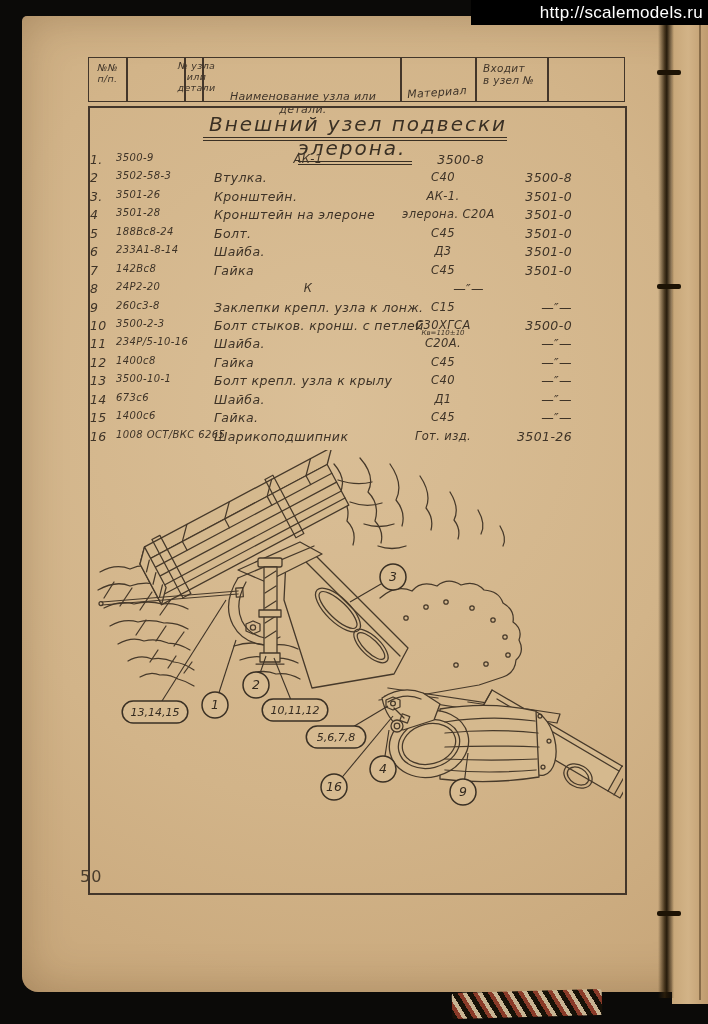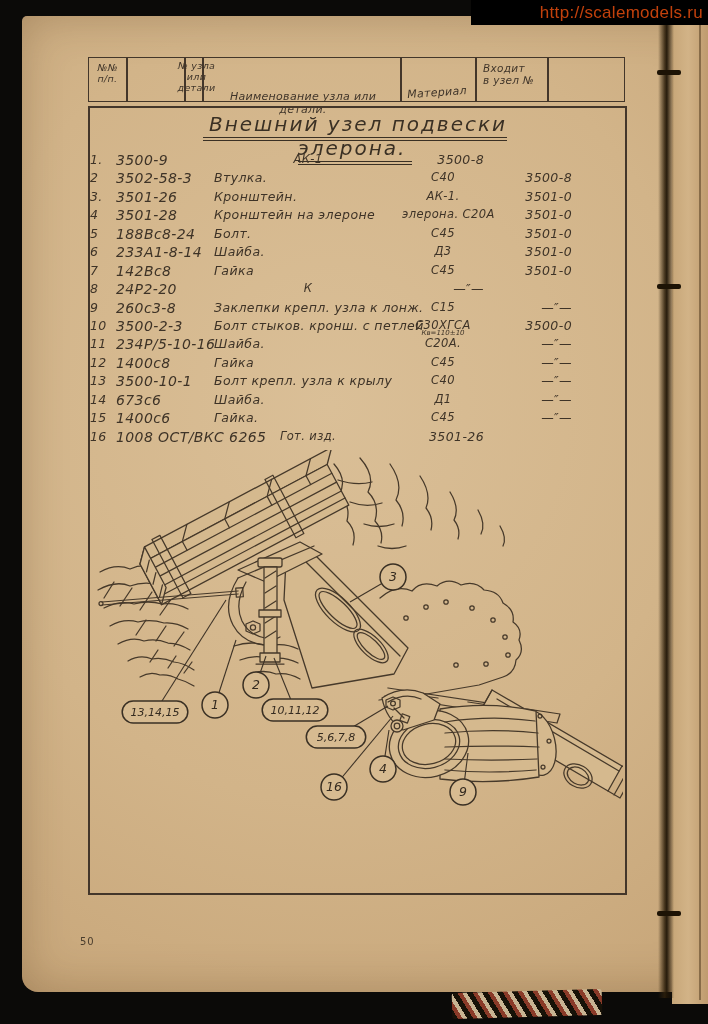--- a/index.html
+++ b/index.html
@@ -11,21 +11,21 @@
     border-radius:5px 0 0 16px;box-shadow:inset 0 0 46px rgba(80,50,20,.28);}
   .sliver{position:absolute;left:672px;top:18px;width:36px;height:986px;
     background:linear-gradient(90deg,#c7a678,#d2b387 45%,#bf9b6e);}
   .edge-line{position:absolute;left:699px;top:20px;width:2px;height:980px;background:rgba(60,40,15,.45);}
   .crease{position:absolute;left:658px;top:20px;width:16px;height:978px;
     background:linear-gradient(90deg,rgba(0,0,0,0) 0%,rgba(46,32,12,.85) 42%,rgba(30,20,6,.95) 55%,rgba(0,0,0,0) 100%);}
   .stitch{position:absolute;left:657px;width:24px;height:5px;background:#1d1305;border-radius:2px;}
   .fabric{position:absolute;left:452px;top:991px;width:150px;height:26px;transform:rotate(-1.5deg);
     background:repeating-linear-gradient(60deg,#171208 0 5px,#8a3a28 5px 9px,#c8b492 9px 13px);border-radius:3px;}
   
-  .urlbar{position:absolute;right:0;top:0;height:25px;min-width:232px;background:#000;color:#c2410c;
+  .urlbar{position:absolute;right:0;top:0;height:25px;min-width:232px;background:#000;color:#ffffff;
     font:17px/25px "Liberation Sans",sans-serif;text-align:right;padding-right:5px;letter-spacing:.3px;}
   
   .hbox{position:absolute;left:88px;top:57px;width:535px;height:43px;border:1.8px solid #43362a;}
   .vd{position:absolute;top:0;bottom:0;width:1.6px;background:#43362a;}
   .hlabel{position:absolute;font-style:italic;white-space:pre-line;line-height:1.15;
     text-align:center;letter-spacing:.3px;color:#40352a;}
   .h1{left:1px;top:5px;width:35px;font-size:9.5px;}
   .h2{left:39px;top:3px;width:55px;font-size:9.5px;padding-left:41px;}
   .h3{left:120px;top:5px;width:188px;font-size:11px;margin-top:28px;}
   .h4{left:312px;bottom:1px;width:72px;font-size:11px;transform:rotate(-4deg);}
@@ -33,32 +33,32 @@
   
   .frame{position:absolute;left:88px;top:106px;width:535px;height:785px;border:2px solid #43362a;}
   .title{position:absolute;left:150px;top:112px;width:410px;text-align:center;}
   .title span{font-style:italic;font-size:20px;letter-spacing:2px;color:#39302 3;
     color:#3a3024;border-bottom:4px double #3a3024;padding:0 6px 1px;}
   
   .rows{position:absolute;left:90px;top:152px;width:500px;}
   .row{display:grid;grid-template-columns:26px 98px 188px 82px 88px;height:18.45px;
     font-style:italic;font-size:12.5px;letter-spacing:.4px;color:#3e3327;}
   .c{white-space:nowrap;}
-  .part{font-size:14px;}
+  .part{font-size:10px;}
   .mat{text-align:center;position:relative;font-size:11.5px;}
   .matnote{position:absolute;left:0;right:0;top:11px;font-size:7px;letter-spacing:0;}
   .asm{text-align:right;}
   
   .figure{position:absolute;left:88px;top:450px;width:535px;height:398px;}
   .s{stroke:#46392a;fill:none;stroke-width:1.25;stroke-linecap:round;stroke-linejoin:round;}
   .f{fill:#d5b98e;stroke:#46392a;stroke-width:1.3;stroke-linejoin:round;}
   .leader{stroke:#3e3327;stroke-width:1.1;}
   .callout-shape{fill:#d7bb91;stroke:#3a3024;stroke-width:1.5;}
   .callout-label{font-family:"DejaVu Sans",sans-serif;font-style:italic;fill:#352b20;text-anchor:middle;}
-  .pagenum{position:absolute;left:80px;top:936px;font-size:10px;color:#4a3d2d;letter-spacing:1px;}
+  .pagenum{position:absolute;left:80px;top:867px;font-size:16px;color:#4a3d2d;letter-spacing:1px;}
 </style>
 </head>
 <body>
 
 <div class="scan">
 
   <div class="paper"></div>
   <div class="sliver"></div>
   <div class="edge-line"></div>
   <div class="crease"></div>
@@ -196,20 +196,21 @@
       <div class="row">
       <span class="c num">15</span>
       <span class="c part">1400с6</span>
       <span class="c name">Гайка.</span>
       <span class="c mat"><span>С45</span></span>
       <span class="c asm">—″—</span>
     </div>
       <div class="row">
       <span class="c num">16</span>
       <span class="c part">1008 ОСТ/ВКС 6265</span>
+      <span class="c name">Шарикоподшипник</span>
       <span class="c mat"><span>Гот. изд.</span></span>
       <span class="c asm">3501-26</span>
     </div>
     </div>
 
   <svg class="figure" viewBox="0 0 535 398">
 
     <g class="s">
       <path d="M12,122 q16,-9 30,-3 q13,-6 28,-1 q14,-5 26,2"></path>
       <path d="M10,140 q18,-10 32,-4 q14,-5 30,-1 q15,-4 28,4"></path>

